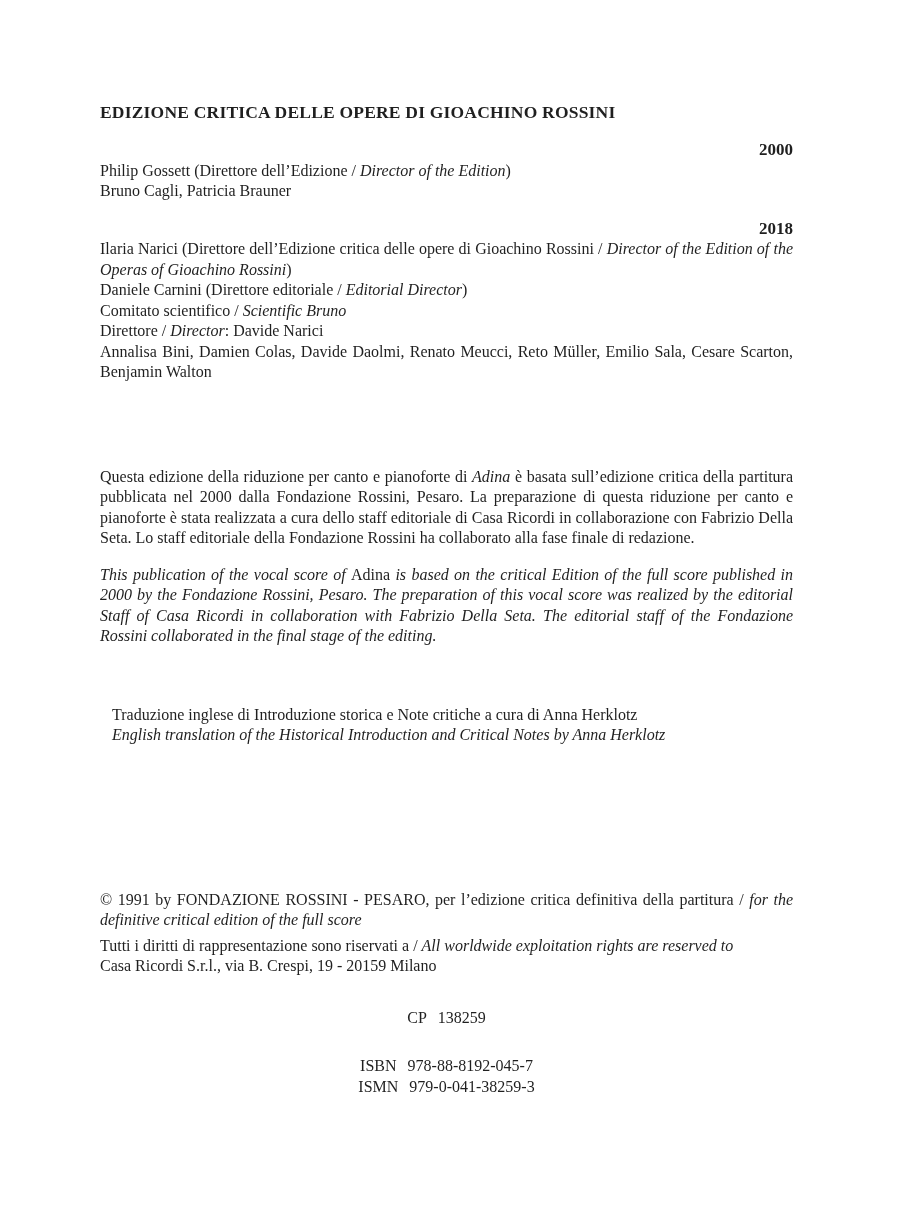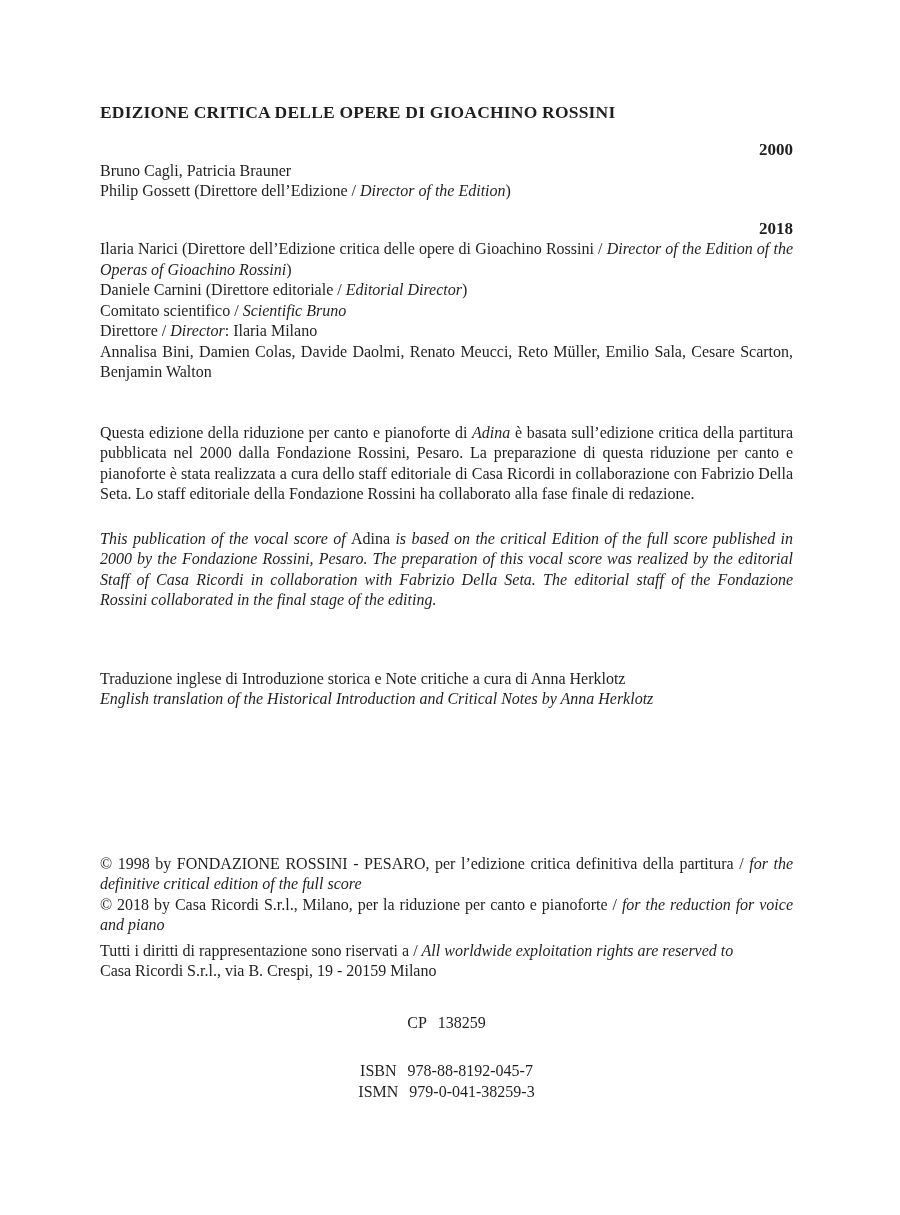--- a/index.html
+++ b/index.html
@@ -33,64 +33,63 @@
   .year {
     margin: 17px 0 0 0;
     font-size: 17px;
     line-height: 20.5px;
     font-weight: 700;
     text-align: right;
   }
   p { margin: 0; }
   .just { text-align: justify; }
   .it { font-style: italic; }
-  .note-it { margin-top: 40px; }
-  .note-en { margin-top: 24px; }
-  .translation { margin-top: 58px; }
+  .note-it { margin-top: 84px; }
+  .note-en { margin-top: 16px; }
+  .translation { margin-top: 58px; margin-left: 12px; }
   .copyright { margin-top: 144px; }
   .rights { margin-top: 5px; }
   .code { white-space: nowrap; text-align: center; }
   .code.plate { margin-top: 31px; }
   .code.isbn { margin-top: 28px; }
   .code .code-value { margin-left: 11px; }
 </style>
 </head>
 <body>
 
 <div class="page">
 
   <h1 class="title">EDIZIONE CRITICA DELLE OPERE DI GIOACHINO ROSSINI</h1>
 
   <section>
     <h2 class="year">2000</h2>
+    <p><span>Philip Gossett (Direttore dell’Edizione / </span><span class="it">Director of the Edition</span><span>)</span></p>
     <p><span>Bruno Cagli, Patricia Brauner</span></p>
-    <p><span>Philip Gossett (Direttore dell’Edizione / </span><span class="it">Director of the Edition</span><span>)</span></p>
   </section>
 
   <section>
     <h2 class="year">2018</h2>
     <p class="just"><span>Ilaria Narici (Direttore dell’Edizione critica delle opere di Gioachino Rossini / </span><span class="it">Director of the Edition of the Operas of Gioachino Rossini</span><span>)</span></p>
     <p><span>Daniele Carnini (Direttore editoriale / </span><span class="it">Editorial Director</span><span>)</span></p>
     <p><span>Comitato scientifico / </span><span class="it">Scientific Bruno</span></p>
-    <p><span>Direttore / </span><span class="it">Director</span><span>: Ilaria Milano</span></p>
+    <p><span>Direttore / </span><span class="it">Director</span><span>: Davide Narici</span></p>
     <p class="just"><span>Annalisa Bini, Damien Colas, Davide Daolmi, Renato Meucci, Reto Müller, Emilio Sala, Cesare Scarton, Benjamin Walton</span></p>
   </section>
 
   <p class="just note-it"><span>Questa edizione della riduzione per canto e pianoforte di </span><span class="it">Adina</span><span> è basata sull’edizione critica della partitura pubblicata nel 2000 dalla Fondazione Rossini, Pesaro. La preparazione di questa riduzione per canto e pianoforte è stata realizzata a cura dello staff editoriale di Casa Ricordi in collaborazione con Fabrizio Della Seta. Lo staff editoriale della Fondazione Rossini ha collaborato alla fase finale di redazione.</span></p>
 
   <p class="just note-en"><span class="it">This publication of the vocal score of </span><span>Adina</span><span class="it"> is based on the critical Edition of the full score published in 2000 by the Fondazione Rossini, Pesaro. The preparation of this vocal score was realized by the editorial Staff of Casa Ricordi in collaboration with Fabrizio Della Seta. The editorial staff of the Fondazione Rossini collaborated in the final stage of the editing.</span></p>
 
   <div class="translation">
     <p><span>Traduzione inglese di Introduzione storica e Note critiche a cura di Anna Herklotz</span></p>
     <p><span class="it">English translation of the Historical Introduction and Critical Notes by Anna Herklotz</span></p>
   </div>
 
   <div class="copyright">
-    <p class="just"><span>© 1998 by FONDAZIONE ROSSINI - PESARO, per l’edizione critica definitiva della partitura / </span><span class="it">for the definitive critical edition of the full score</span></p>
-    <p class="just"><span>© 2018 by Casa Ricordi S.r.l., Milano, per la riduzione per canto e pianoforte / </span><span class="it">for the reduction for voice and piano</span></p>
+    <p class="just"><span>© 1991 by FONDAZIONE ROSSINI - PESARO, per l’edizione critica definitiva della partitura / </span><span class="it">for the definitive critical edition of the full score</span></p>
   </div>
 
   <div class="rights">
     <p><span>Tutti i diritti di rappresentazione sono riservati a / </span><span class="it">All worldwide exploitation rights are reserved to</span></p>
     <p><span>Casa Ricordi S.r.l., via B. Crespi, 19 - 20159 Milano</span></p>
   </div>
 
   <p class="code plate">
     <span class="code-label">CP</span><span class="code-value">138259</span>
   </p>

